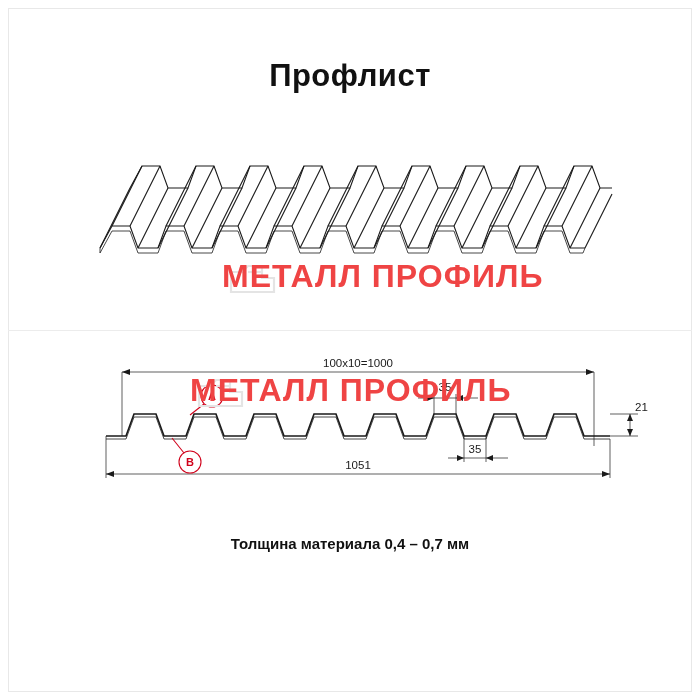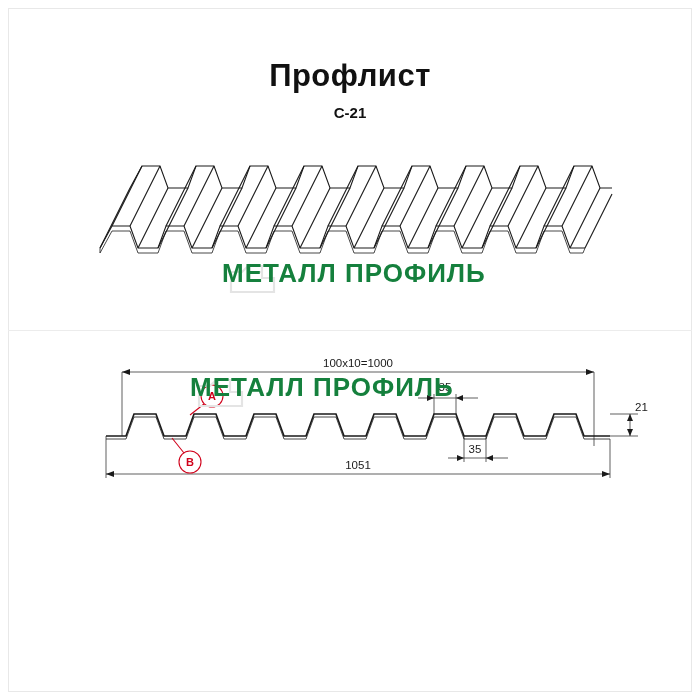--- a/index.html
+++ b/index.html
@@ -79,22 +79,22 @@
     left: 0;
     width: 700px;
     text-align: center;
     font-size: 15px;
     font-weight: bold;
     color: #111111;
   }
   .wm {
     position: absolute;
     pointer-events: none;
-    color: #15803d;
-    font-size: 26px;
+    color: #ef4444;
+    font-size: 32px;
     font-weight: bold;
     letter-spacing: 1px;
     white-space: nowrap;
     user-select: none;
   }
   .wm-1 { left: 222px; top: 258px; }
   .wm-2 { left: 190px; top: 372px; }
   .wm-logo {
     position: absolute;
     pointer-events: none;
@@ -111,21 +111,20 @@
   .dtxt { fill: #1a1a1a; font-family: "Liberation Sans", sans-serif; font-size: 11.5px; }
 </style>
 </head>
 <body>
 
 <div class="page">
 
   <div class="frame-border"></div>
 
   <div class="title">Профлист</div>
-  <div class="subtitle">С-21</div>
 
   <div class="iso-wrap">
     <svg width="540" height="130" viewBox="0 0 540 130">
       <g class="ln" stroke-width="1.1" stroke-linejoin="miter">
 
         <path d="M20,98 L32,76 L50,76 L58,98 L78,98 L86,76 L104,76 L112,98 L132,98 L140,76 L158,76 L166,98 L186,98 L194,76 L212,76 L220,98 L240,98 L248,76 L266,76 L274,98 L294,98 L302,76 L320,76 L328,98 L348,98 L356,76 L374,76 L382,98 L402,98 L410,76 L428,76 L436,98 L456,98 L464,76 L482,76 L490,98 L505,98"></path>
 
         <path d="M50,38 L62,16 L80,16 L88,38 L108,38 L116,16 L134,16 L142,38 L162,38 L170,16 L188,16 L196,38 L216,38 L224,16 L242,16 L250,38 L270,38 L278,16 L296,16 L304,38 L324,38 L332,16 L350,16 L358,38 L378,38 L386,16 L404,16 L412,38 L432,38 L440,16 L458,16 L466,38 L486,38 L494,16 L512,16 L520,38 L532,38"></path>
 
         <path d="M20,98 L50,38"></path>
@@ -270,14 +269,15 @@
   </div>
 
   <div class="wm-logo wm-logo-2">
     <svg width="52" height="34" viewBox="0 0 52 34">
       <path d="M3,30 L3,10 L14,10 L20,4 L34,4 L34,16 L46,16 L46,30 Z" fill="none" stroke="#e4e4e4" stroke-width="2.2"></path>
       <path d="M20,10 L34,10" fill="none" stroke="#e4e4e4" stroke-width="2.2"></path>
     </svg>
   </div>
   <div class="wm wm-2">МЕТАЛЛ ПРОФИЛЬ</div>
 
+  <div class="footer">Толщина материала 0,4 – 0,7 мм</div>
 
 </div>
 
 </body></html>

